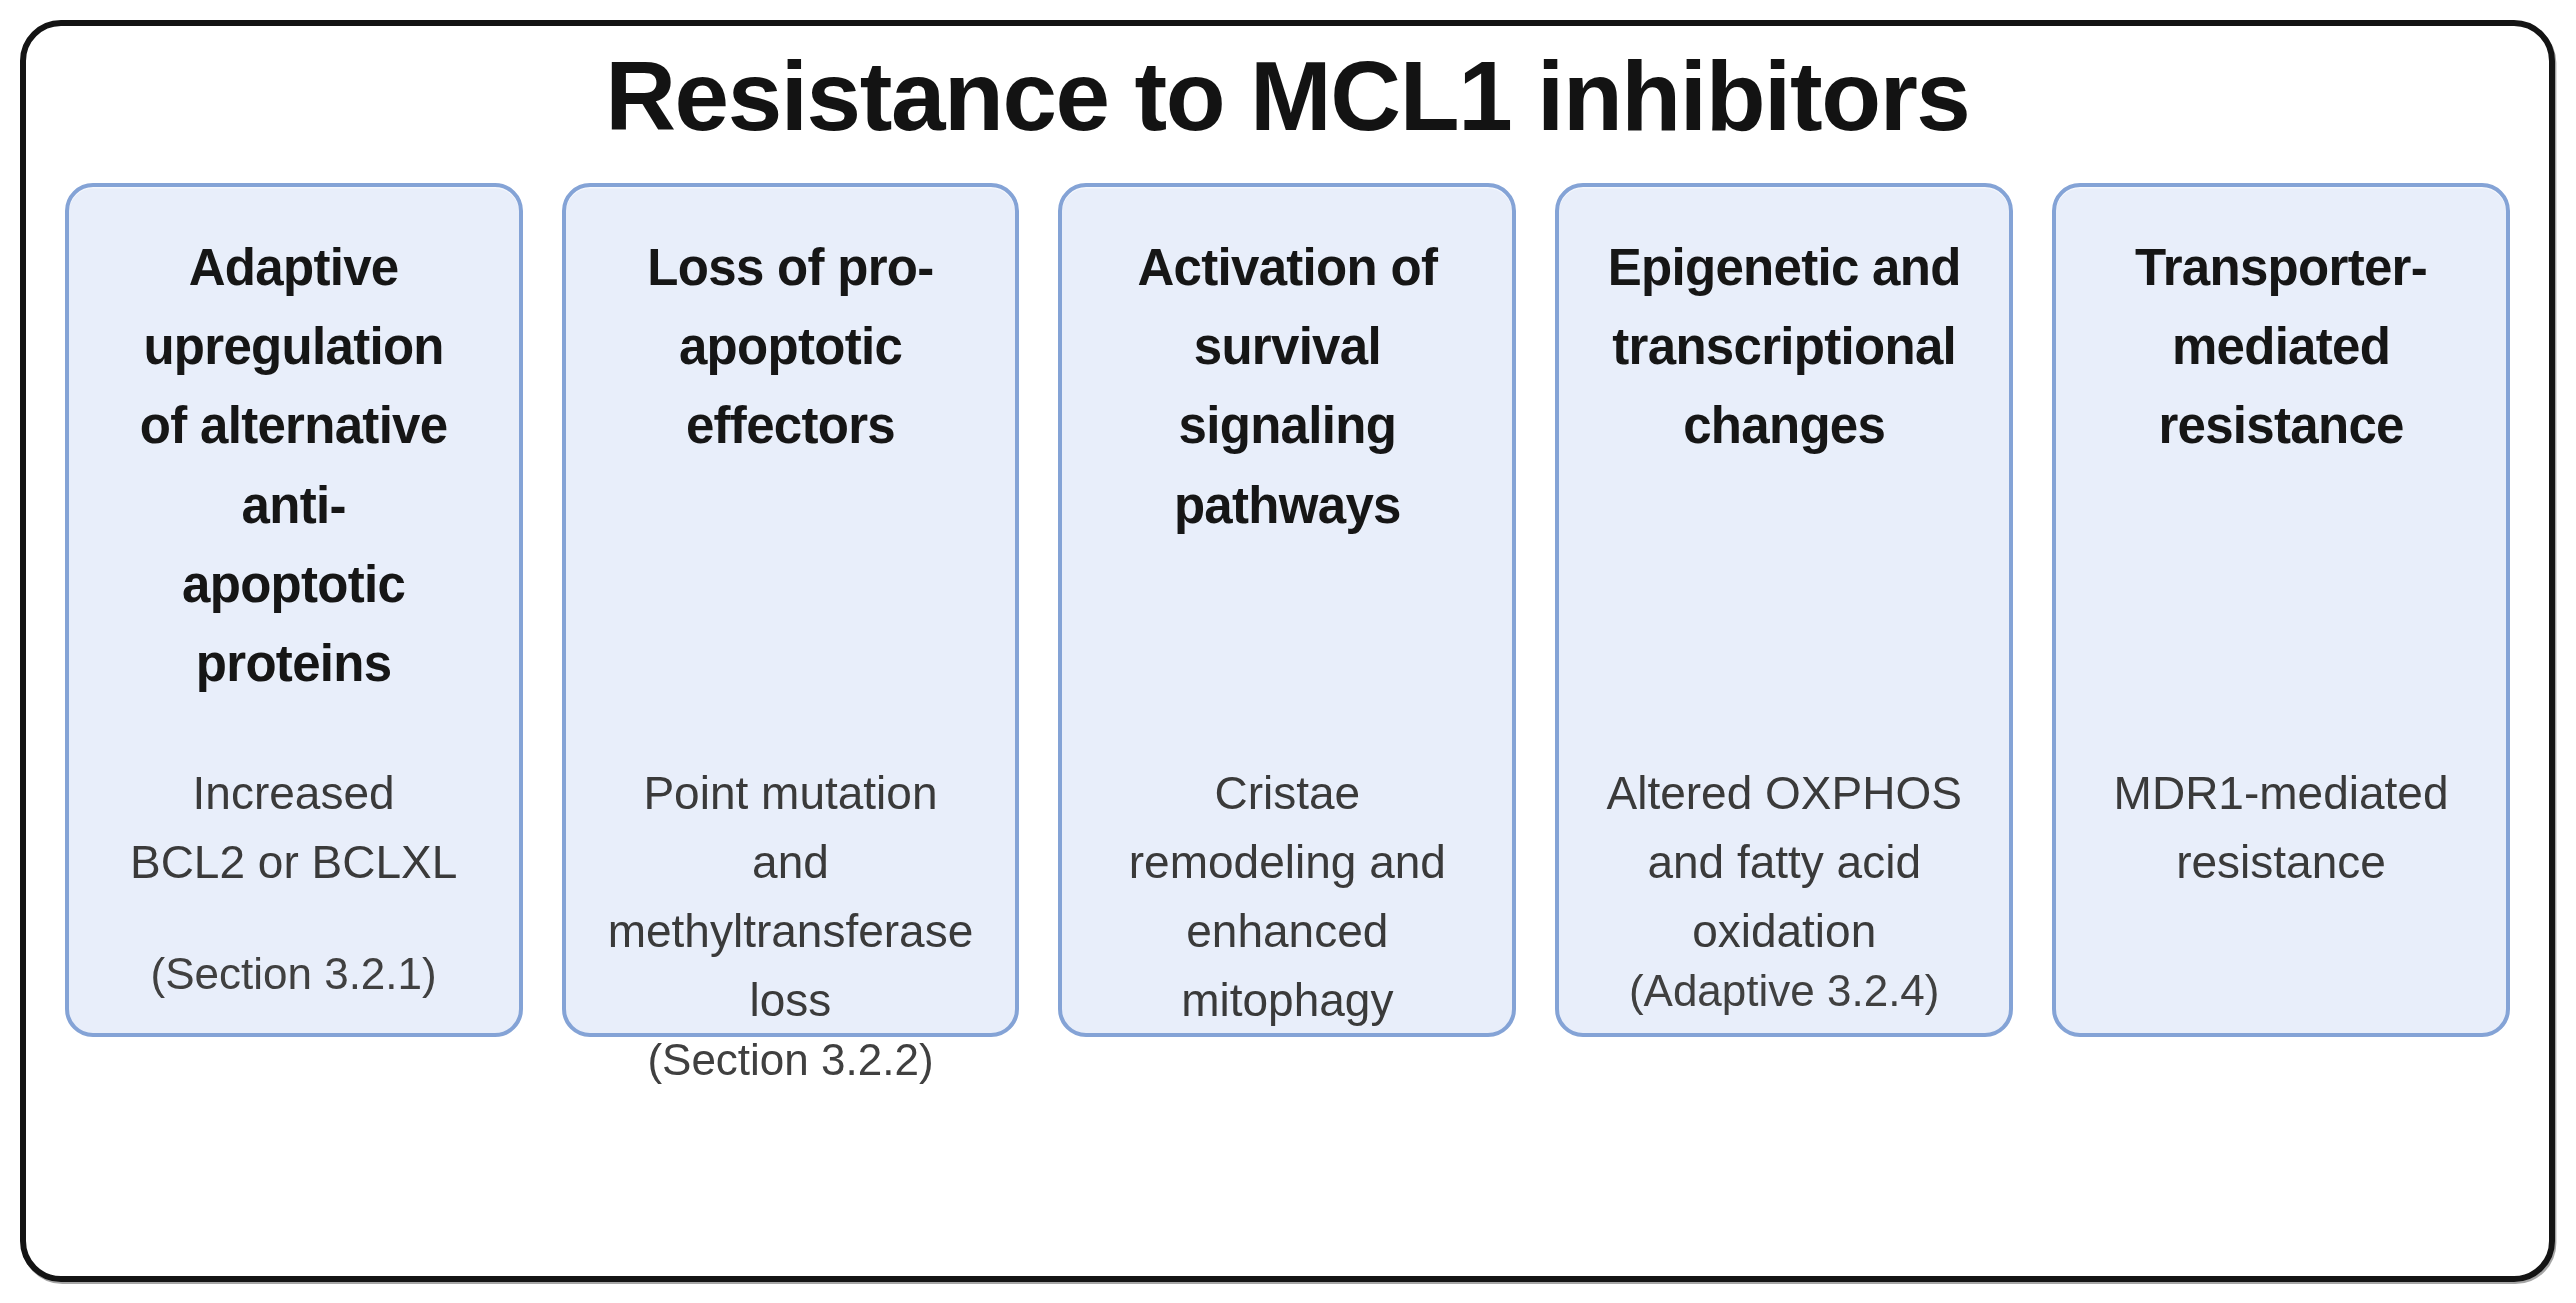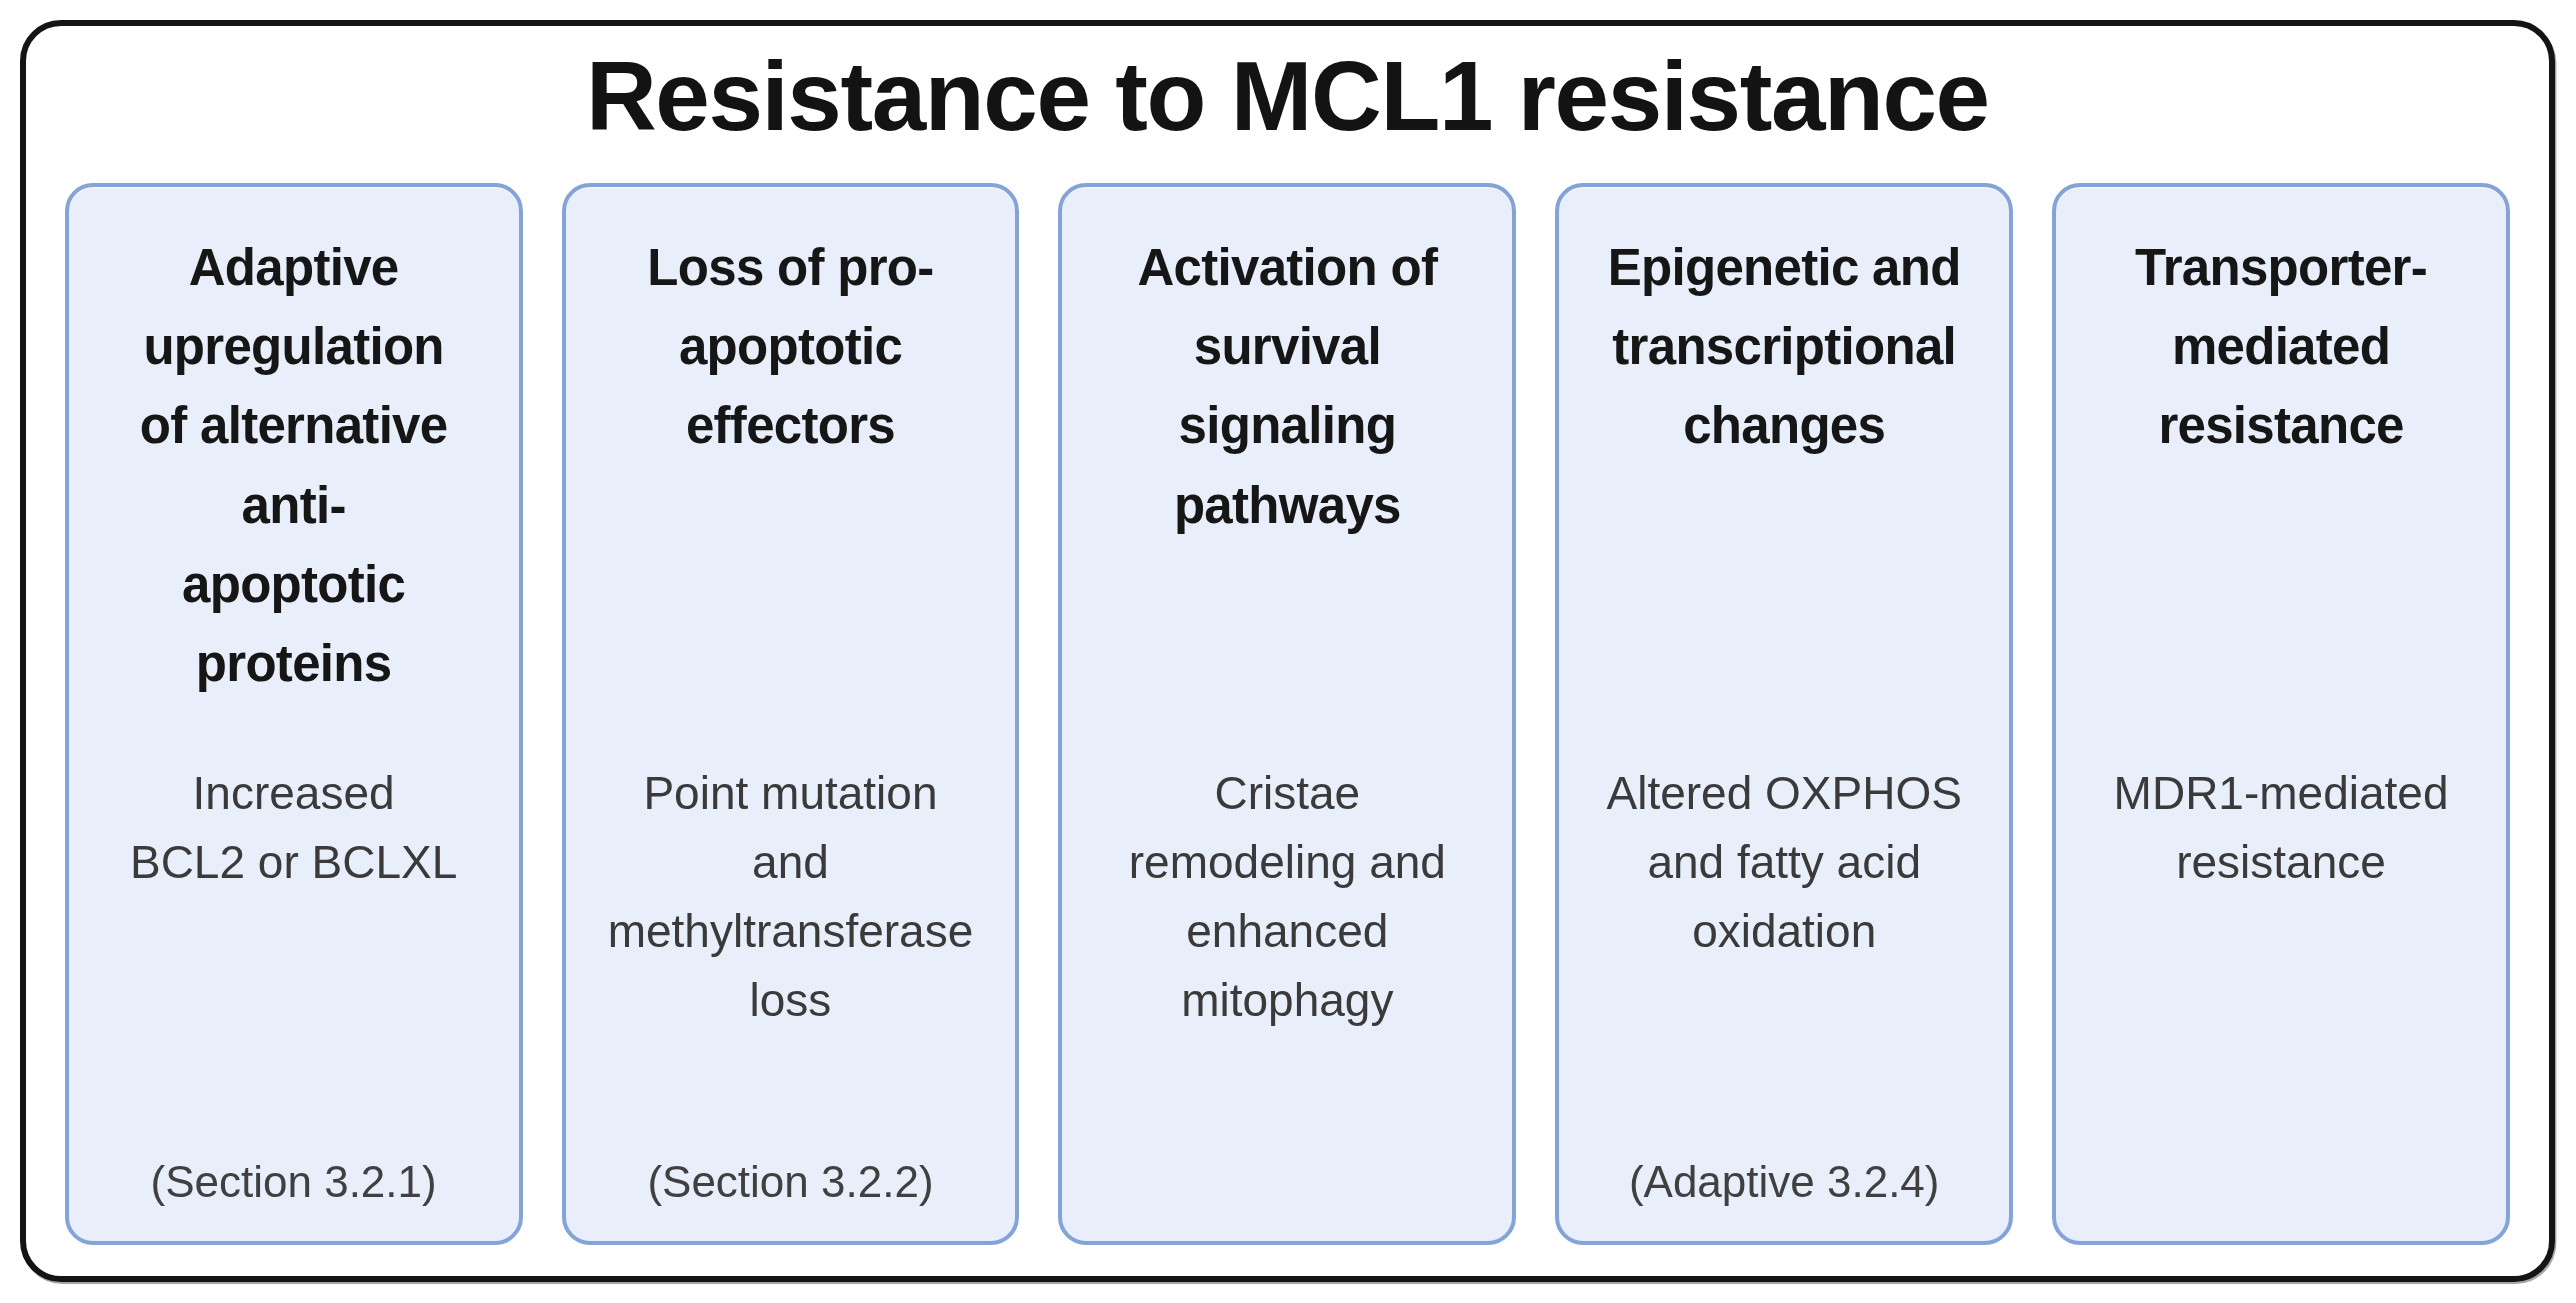--- a/index.html
+++ b/index.html
@@ -23,21 +23,21 @@
     font-size: 98px;
     font-weight: 700;
     color: #131313;
     letter-spacing: -1.4px;
     line-height: 1.15;
   }
   .cards {
     display: flex;
     gap: 39px;
     margin: 31px 39px 0 39px;
-    height: 1062px;
+    height: 854px;
     border-radius: 6px;
   }
   .card {
     flex: 1 1 0;
     background: #e8eefa;
     border: 4.9px solid #84a3d6;
     border-radius: 28px;
     display: flex;
     flex-direction: column;
     align-items: center;
@@ -64,21 +64,21 @@
     margin-top: auto;
     font-size: 44px;
     color: #404040;
     white-space: nowrap;
   }
 </style>
 </head>
 <body>
 
 <div class="frame">
-  <h1 class="title">Resistance to MCL1 resistance</h1>
+  <h1 class="title">Resistance to MCL1 inhibitors</h1>
 
   <div class="cards">
 
     <section class="card">
       <div class="card-heading">Adaptive
 upregulation
 of alternative
 anti-
 apoptotic
 proteins</div>

